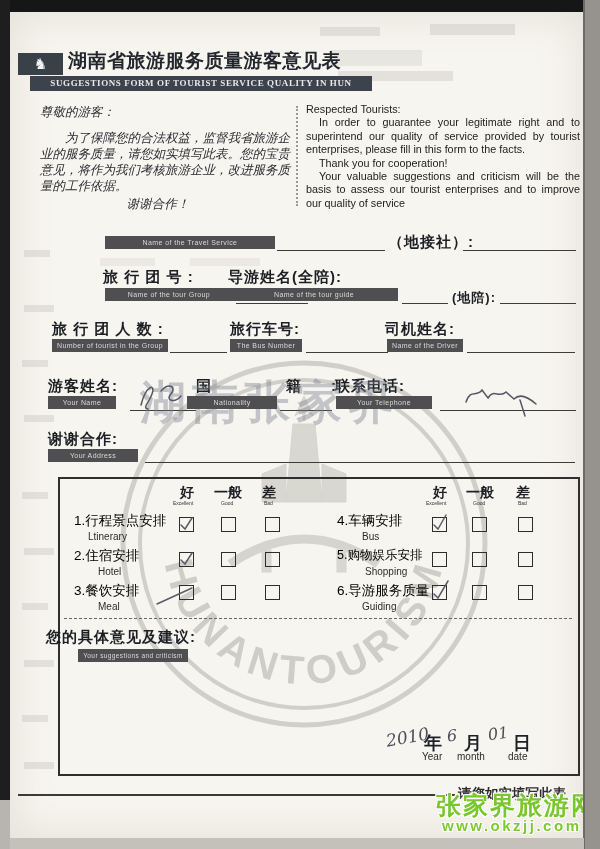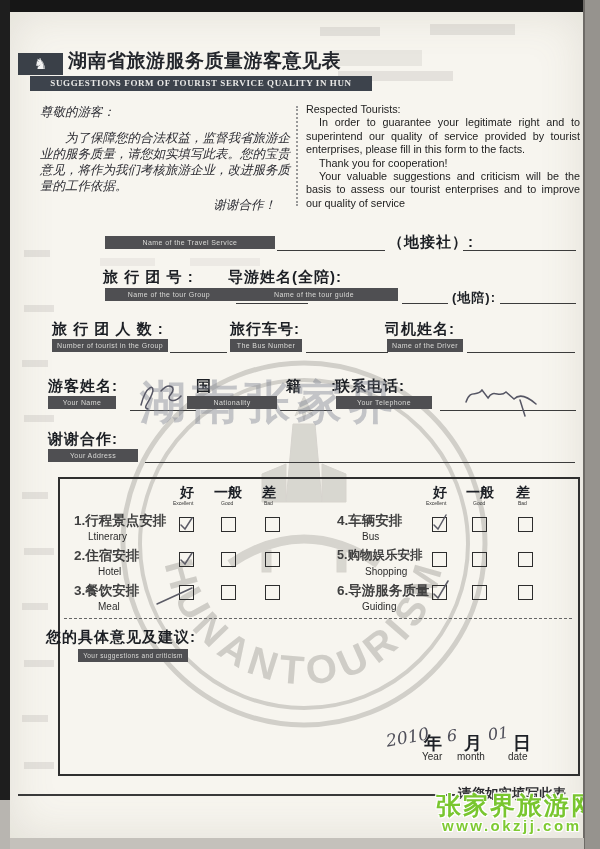--- a/index.html
+++ b/index.html
@@ -16,38 +16,38 @@
             color:#f2f2f2;font-size:15px;text-align:center;line-height:22px;z-index:3;}
   .title{position:absolute;left:68px;top:48px;font-size:19px;font-weight:900;color:#23262c;
          letter-spacing:.5px;z-index:3;white-space:nowrap;}
   .subtitle-bar{position:absolute;left:30px;top:76px;width:342px;height:15px;background:#3d434c;z-index:3;}
   .subtitle-bar span{display:block;color:#e9e9e7;font-family:"Liberation Serif",serif;font-weight:700;
          font-size:9px;letter-spacing:.6px;text-align:center;line-height:15px;white-space:nowrap;}
   
   .notice-cn{position:absolute;left:40px;top:104px;width:250px;z-index:2;color:#2b2b32;
              font-style:italic;font-size:12.5px;line-height:16px;}
   .notice-cn .body{text-indent:2em;margin-top:10px;}
-  .notice-cn .closing{text-align:right;padding-right:14px;margin-top:3px;}
+  .notice-cn .closing{text-align:center;padding-right:14px;margin-top:3px;font-family:Liberation Mono, monospace;}
   .notice-en{position:absolute;left:306px;top:103px;width:274px;z-index:2;color:#222;
              font-size:10.8px;line-height:13.4px;text-align:justify;}
   .notice-en .p{text-indent:13px;}
   .vdots{position:absolute;left:296px;top:106px;height:100px;border-left:2px dotted #999;z-index:2;}
   
   .cnlabel{position:absolute;font-weight:700;font-size:15px;color:#1c1f24;letter-spacing:1px;
            z-index:2;white-space:nowrap;}
   .cnlabel.small{font-size:13px;}
   .tag{position:absolute;background:#4f4f52;color:#d9d9d6;font-size:7px;line-height:9px;
        padding:2px 5px;letter-spacing:.4px;white-space:nowrap;text-align:center;z-index:4;}
   .wline{position:absolute;height:0;border-top:1.5px solid #3c3c3c;z-index:2;}
   
   .rate-box{position:absolute;left:58px;top:477px;width:518px;height:295px;
             border:2px solid #2f2f2f;background:transparent;z-index:2;}
   .scale-cn{position:absolute;font-size:14px;font-weight:700;color:#1d2026;z-index:2;}
   .scale-en{position:absolute;font-size:5px;color:#333;z-index:2;}
-  .item-cn{position:absolute;font-size:13.5px;font-weight:700;color:#404040;z-index:2;white-space:nowrap;}
+  .item-cn{position:absolute;font-size:13.5px;font-weight:400;color:#000000;z-index:2;white-space:nowrap;}
   .item-en{position:absolute;font-size:10px;color:#2c2c2c;z-index:2;}
   .cbx{position:absolute;width:13px;height:13px;border:1.6px solid #2d2d2d;z-index:2;}
   .dashline{position:absolute;left:64px;top:618px;width:508px;border-top:1.5px dashed #666;z-index:2;}
   .mark{position:absolute;width:14px;height:14px;z-index:6;}
   .mark svg{overflow:visible;display:block;}
   .mark path{stroke:#5b5b66;stroke-width:1.5;fill:none;stroke-linecap:round;}
   .mark .p-slash{display:none;}
   .mark.is-slash .p-slash{display:block;}
   .mark.is-slash .p-check{display:none;}
   

